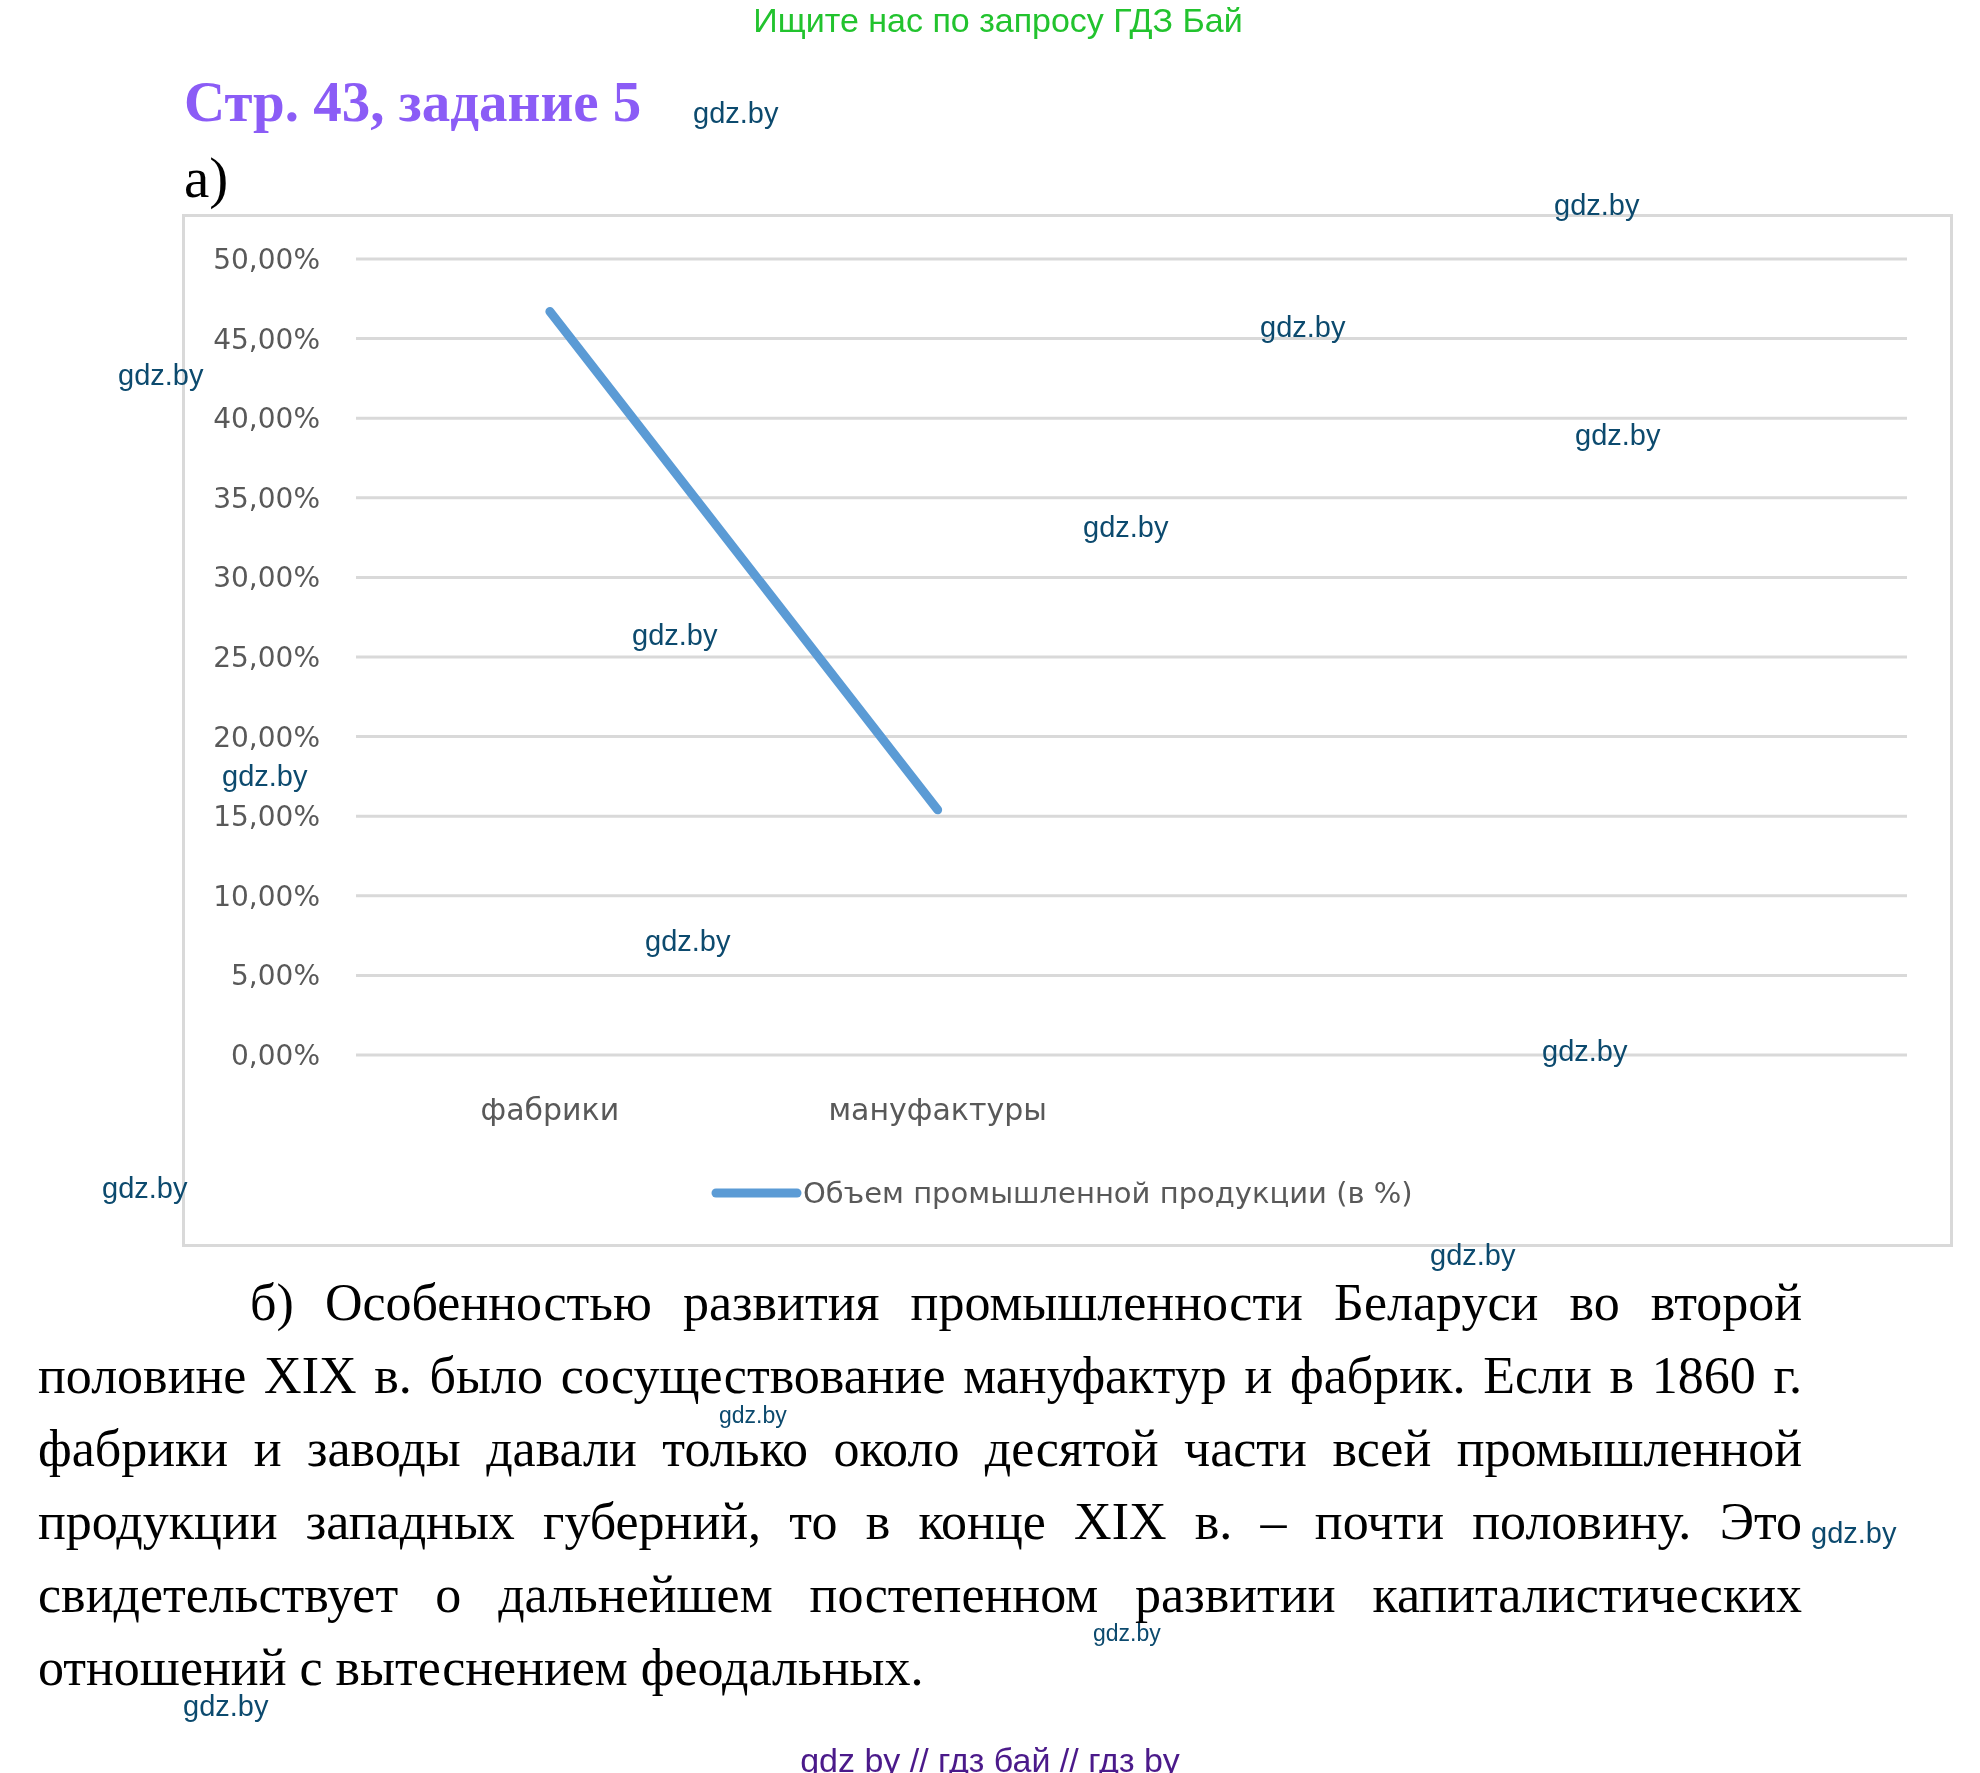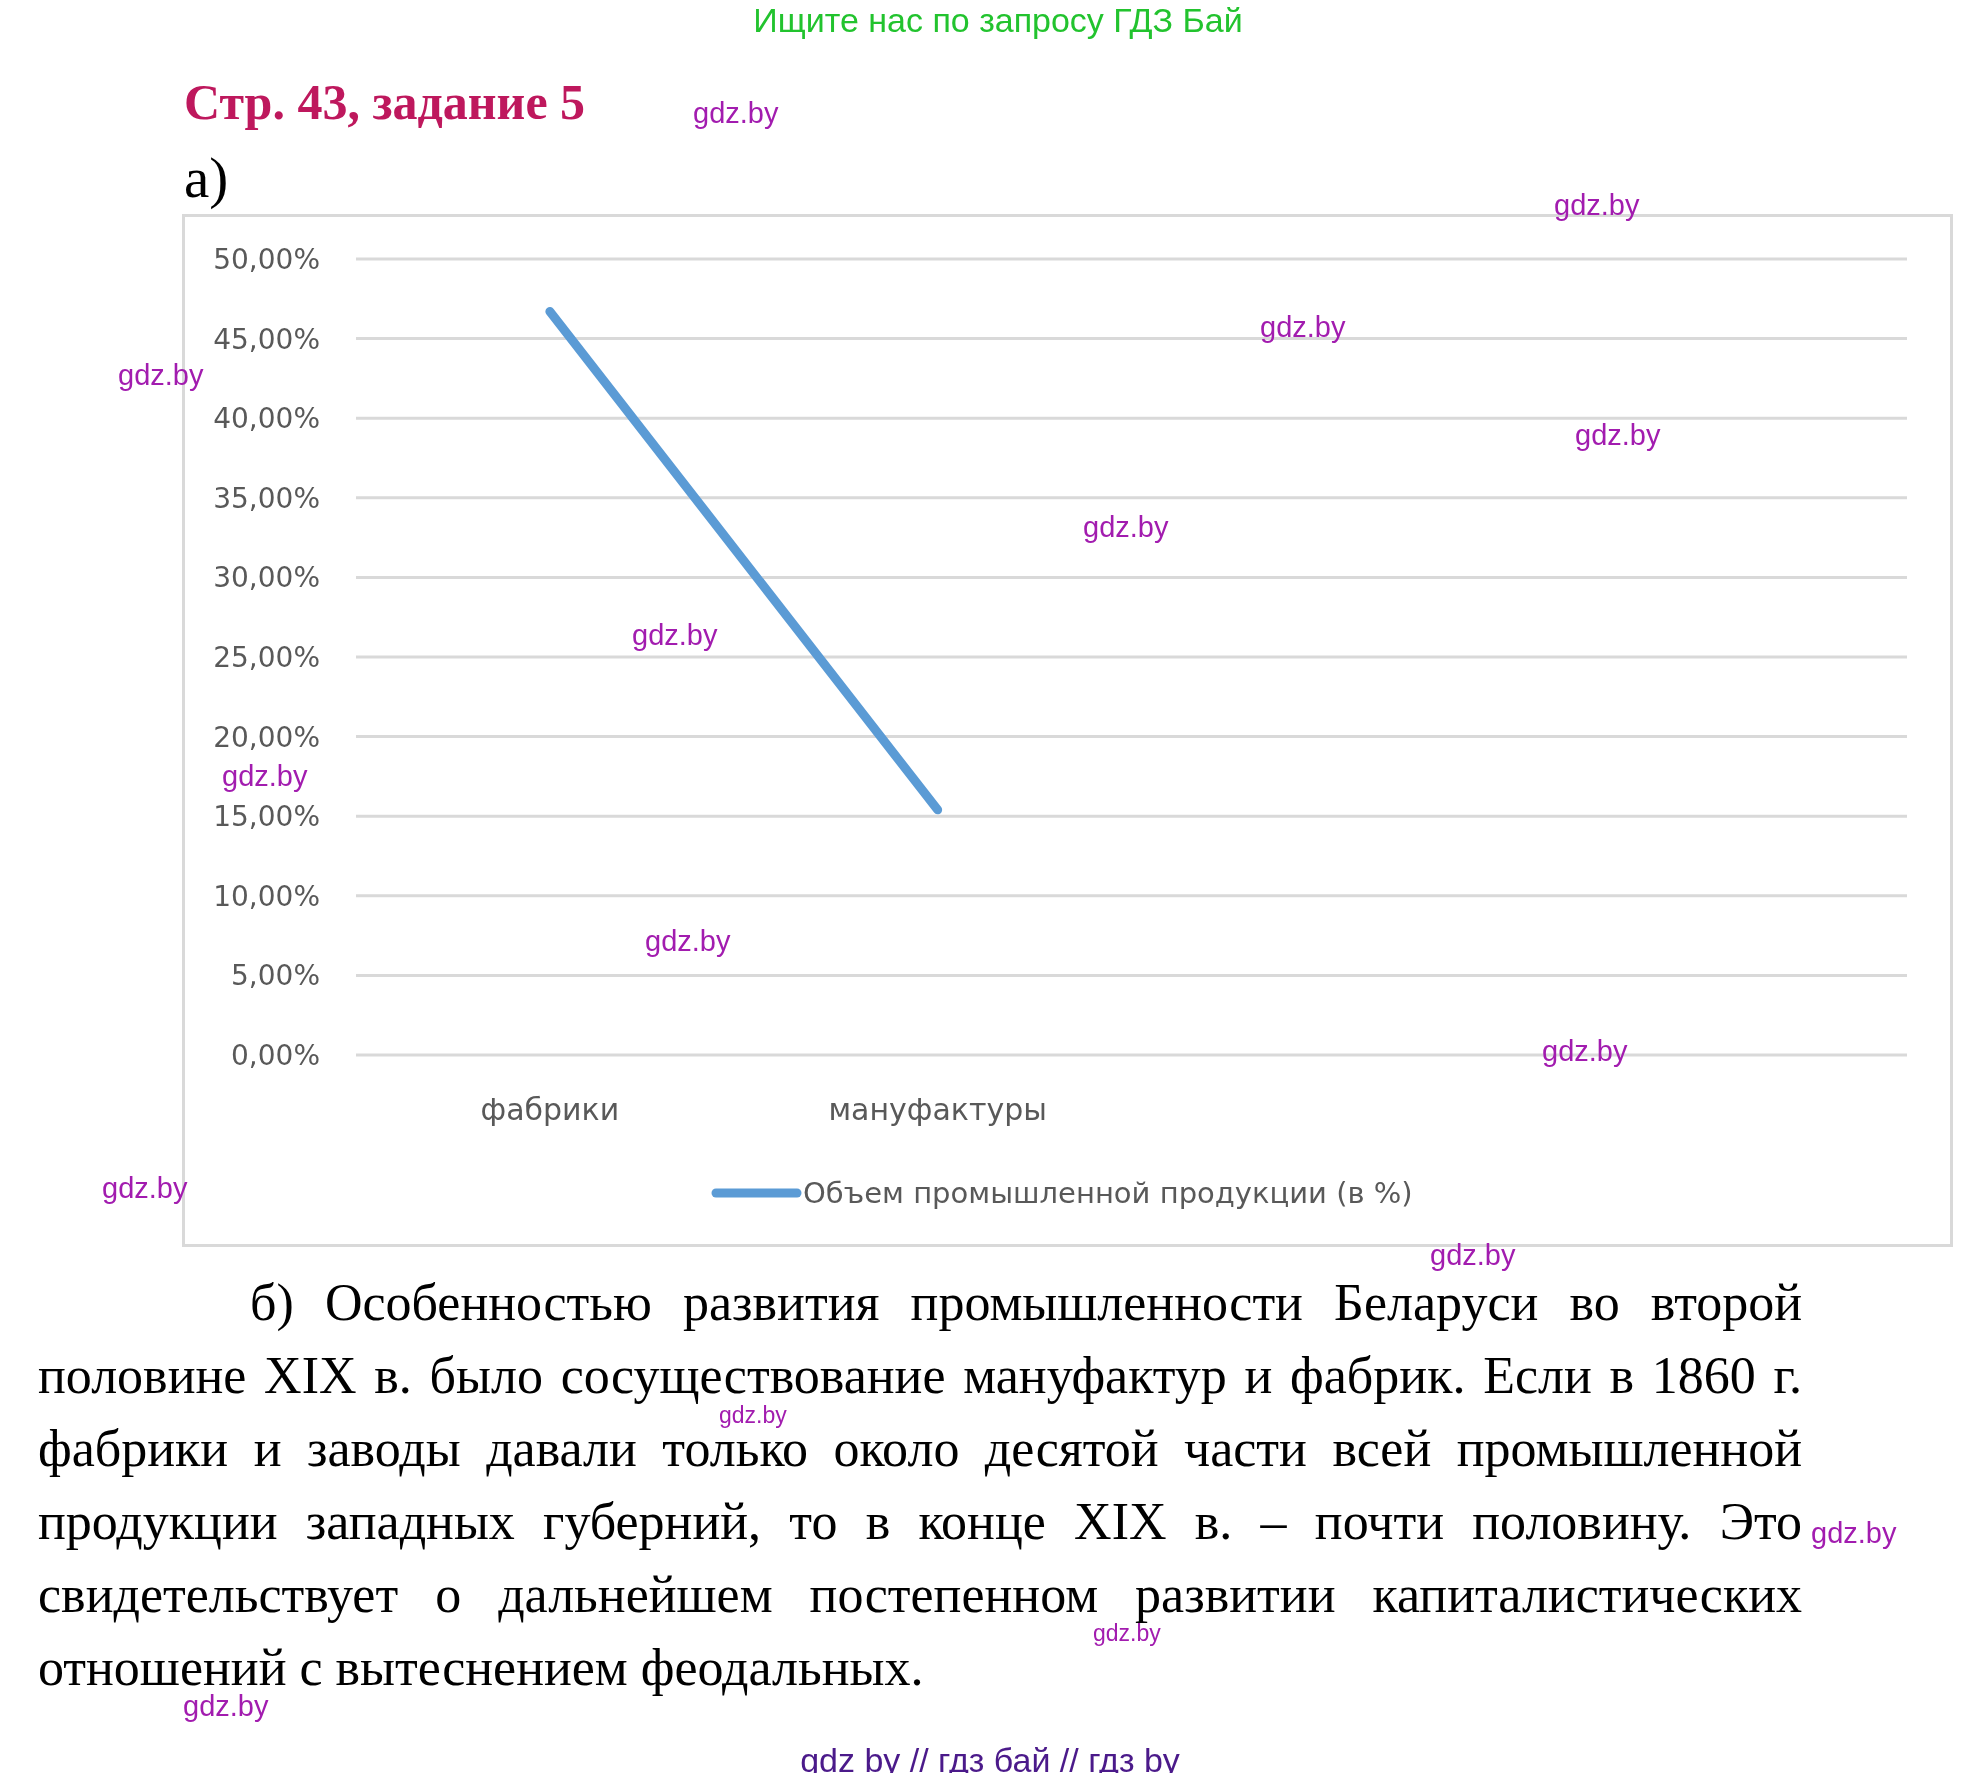--- a/index.html
+++ b/index.html
@@ -1,24 +1,24 @@
 <!DOCTYPE html>
 <html><head>
 <meta charset="utf-8">
 <style>
   html, body { margin: 0; padding: 0; background: #ffffff; }
   body { width: 1980px; height: 1773px; position: relative; overflow: hidden; }
   .abs { position: absolute; white-space: nowrap; }
   .promo { left: 8px; width: 1980px; top: 0; text-align: center; color: #22c32e;
            font-family: "Liberation Sans", sans-serif; font-size: 34px; line-height: 40px; }
   .heading { left: 184px; top: 70px; font-family: "Liberation Serif", serif; font-weight: bold;
-             font-size: 50px; line-height: 64px; color: #be185d; }
+             font-size: 57px; line-height: 64px; color: #8b5cf6; }
   .part-a { left: 184px; top: 146px; font-family: "Liberation Serif", serif; font-size: 57px;
             line-height: 64px; color: #000; }
-  .wm { font-family: "Liberation Sans", sans-serif; font-size: 29px; line-height: 34px; color: #a21caf; }
+  .wm { font-family: "Liberation Sans", sans-serif; font-size: 29px; line-height: 34px; color: #0c4a6e; }
   .wm.small { font-size: 23px; line-height: 28px; }
   .chart-box { left: 182px; top: 214px; width: 1771px; height: 1033px;
                border: 3px solid #d9d9d9; box-sizing: border-box; }
   .chart-svg { position: absolute; left: 0; top: 0; }
   .ytick { font-family: "DejaVu Sans", sans-serif; font-size: 28px; fill: #595959; }
   .xcat { font-family: "DejaVu Sans", sans-serif; font-size: 30px; fill: #595959; }
   .legend-text { font-family: "DejaVu Sans", sans-serif; font-size: 29px; fill: #595959; }
   .body-text { left: 34px; top: 1262px; width: 1772px; font-family: "Liberation Serif", serif;
                font-size: 52px; line-height: 73px; color: #000; text-align: justify;
                white-space: normal; }

